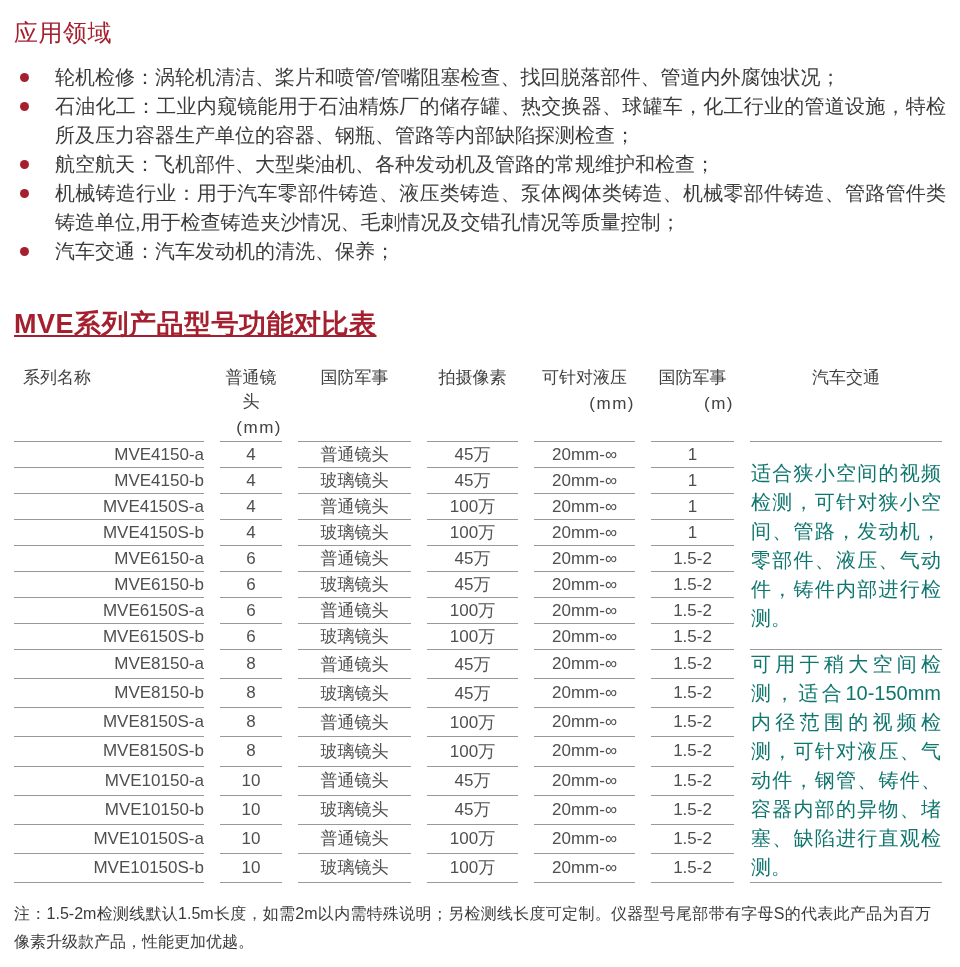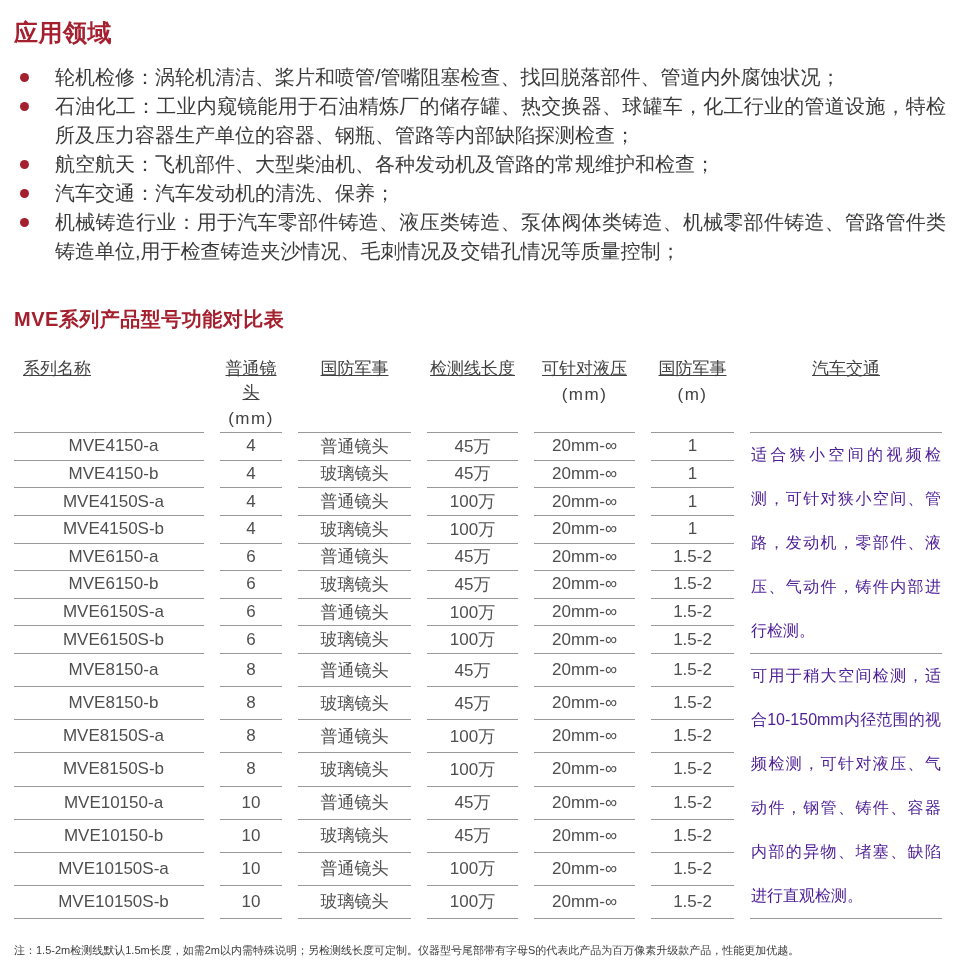--- a/index.html
+++ b/index.html
@@ -13,30 +13,31 @@
   body {
     width: 960px;
     font-family: "Liberation Sans", "DejaVu Sans", sans-serif;
     color: var(--text);
   }
   .page { width: 960px; padding: 17px 14px 10px 14px; }
 
   h1.sec-title {
     margin: 0 0 14px 0;
     font-size: 24px;
+    font-weight: normal;
+    color: var(--accent);
+    letter-spacing: 0.5px;
+  }
+  h2.sec-title {
+    margin: 40px 0 0 0;
+    font-size: 27px;
     font-weight: bold;
     color: var(--accent);
     letter-spacing: 0.5px;
-  }
-  h2.sec-title {
-    margin: 40px 0 0 0;
-    font-size: 20px;
-    font-weight: bold;
-    color: var(--accent);
-    letter-spacing: 0.5px;
+    text-decoration: underline;
   }
 
   ul.apps { list-style: none; margin: 10px 0 16px 0; padding: 0; }
   ul.apps li {
     display: flex;
     align-items: flex-start;
     font-size: 20px;
     line-height: 29px;
     color: var(--text);
   }
@@ -62,46 +63,46 @@
     height: 56px;
     padding: 2px 0 0 0;
     vertical-align: top;
     font-weight: normal;
     font-size: 17px;
     text-align: center;
     color: #414141;
   }
   table.cmp thead th.first { text-align: left; padding-left: 9px; }
   table.cmp thead th.last-col { }
-  .hdr-label { line-height: 24px; text-decoration: underline; }
-  .hdr-unit { line-height: 27px; letter-spacing: 1.5px; }
+  .hdr-label { line-height: 24px; }
+  .hdr-unit { line-height: 27px; letter-spacing: 1.5px; text-align: right; }
   table.cmp tbody td {
     height: 26px;
     font-size: 17px;
     text-align: center;
     padding: 0;
     white-space: nowrap;
   }
   table.cmp tbody td.model {
-    text-align: center;
+    text-align: right;
     padding-left: 9px;
   }
   table.cmp tbody td.usage {
-    font-size: 16px;
-    line-height: 44px;
+    font-size: 20px;
+    line-height: 29px;
     text-align: justify;
     text-align-last: left;
     white-space: normal;
     vertical-align: middle;
     padding: 0 1px;
-    color: #4c1d95;
+    color: #0f766e;
   }
   p.note {
     margin: 17px 15px 0 0;
-    font-size: 11px;
+    font-size: 16px;
     line-height: 28px;
     text-align: justify;
     color: var(--text);
   }
 </style>
 </head>
 <body>
 
 <div class="page">
 
@@ -115,25 +116,25 @@
     <li>
       <span class="dot"></span>
       <span class="li-text">石油化工：工业内窥镜能用于石油精炼厂的储存罐、热交换器、球罐车，化工行业的管道设施，特检所及压力容器生产单位的容器、钢瓶、管路等内部缺陷探测检查；</span>
     </li>
     <li>
       <span class="dot"></span>
       <span class="li-text">航空航天：飞机部件、大型柴油机、各种发动机及管路的常规维护和检查；</span>
     </li>
     <li>
       <span class="dot"></span>
+      <span class="li-text">机械铸造行业：用于汽车零部件铸造、液压类铸造、泵体阀体类铸造、机械零部件铸造、管路管件类铸造单位,用于检查铸造夹沙情况、毛刺情况及交错孔情况等质量控制；</span>
+    </li>
+    <li>
+      <span class="dot"></span>
       <span class="li-text">汽车交通：汽车发动机的清洗、保养；</span>
-    </li>
-    <li>
-      <span class="dot"></span>
-      <span class="li-text">机械铸造行业：用于汽车零部件铸造、液压类铸造、泵体阀体类铸造、机械零部件铸造、管路管件类铸造单位,用于检查铸造夹沙情况、毛刺情况及交错孔情况等质量控制；</span>
     </li>
   </ul>
 
   <h2 class="sec-title">MVE系列产品型号功能对比表</h2>
 
   <table class="cmp">
     <colgroup>
       <col style="width:190px">
       <col style="width:62px">
       <col style="width:113px">
@@ -150,21 +151,21 @@
         </th>
         <th>
           <div class="hdr-label">普通镜头</div>
           <div class="hdr-unit">(mm)</div>
         </th>
         <th>
           <div class="hdr-label">国防军事</div>
           <div class="hdr-unit"></div>
         </th>
         <th>
-          <div class="hdr-label">检测线长度</div>
+          <div class="hdr-label">拍摄像素</div>
           <div class="hdr-unit"></div>
         </th>
         <th>
           <div class="hdr-label">可针对液压</div>
           <div class="hdr-unit">(mm)</div>
         </th>
         <th>
           <div class="hdr-label">国防军事</div>
           <div class="hdr-unit">(m)</div>
         </th>

